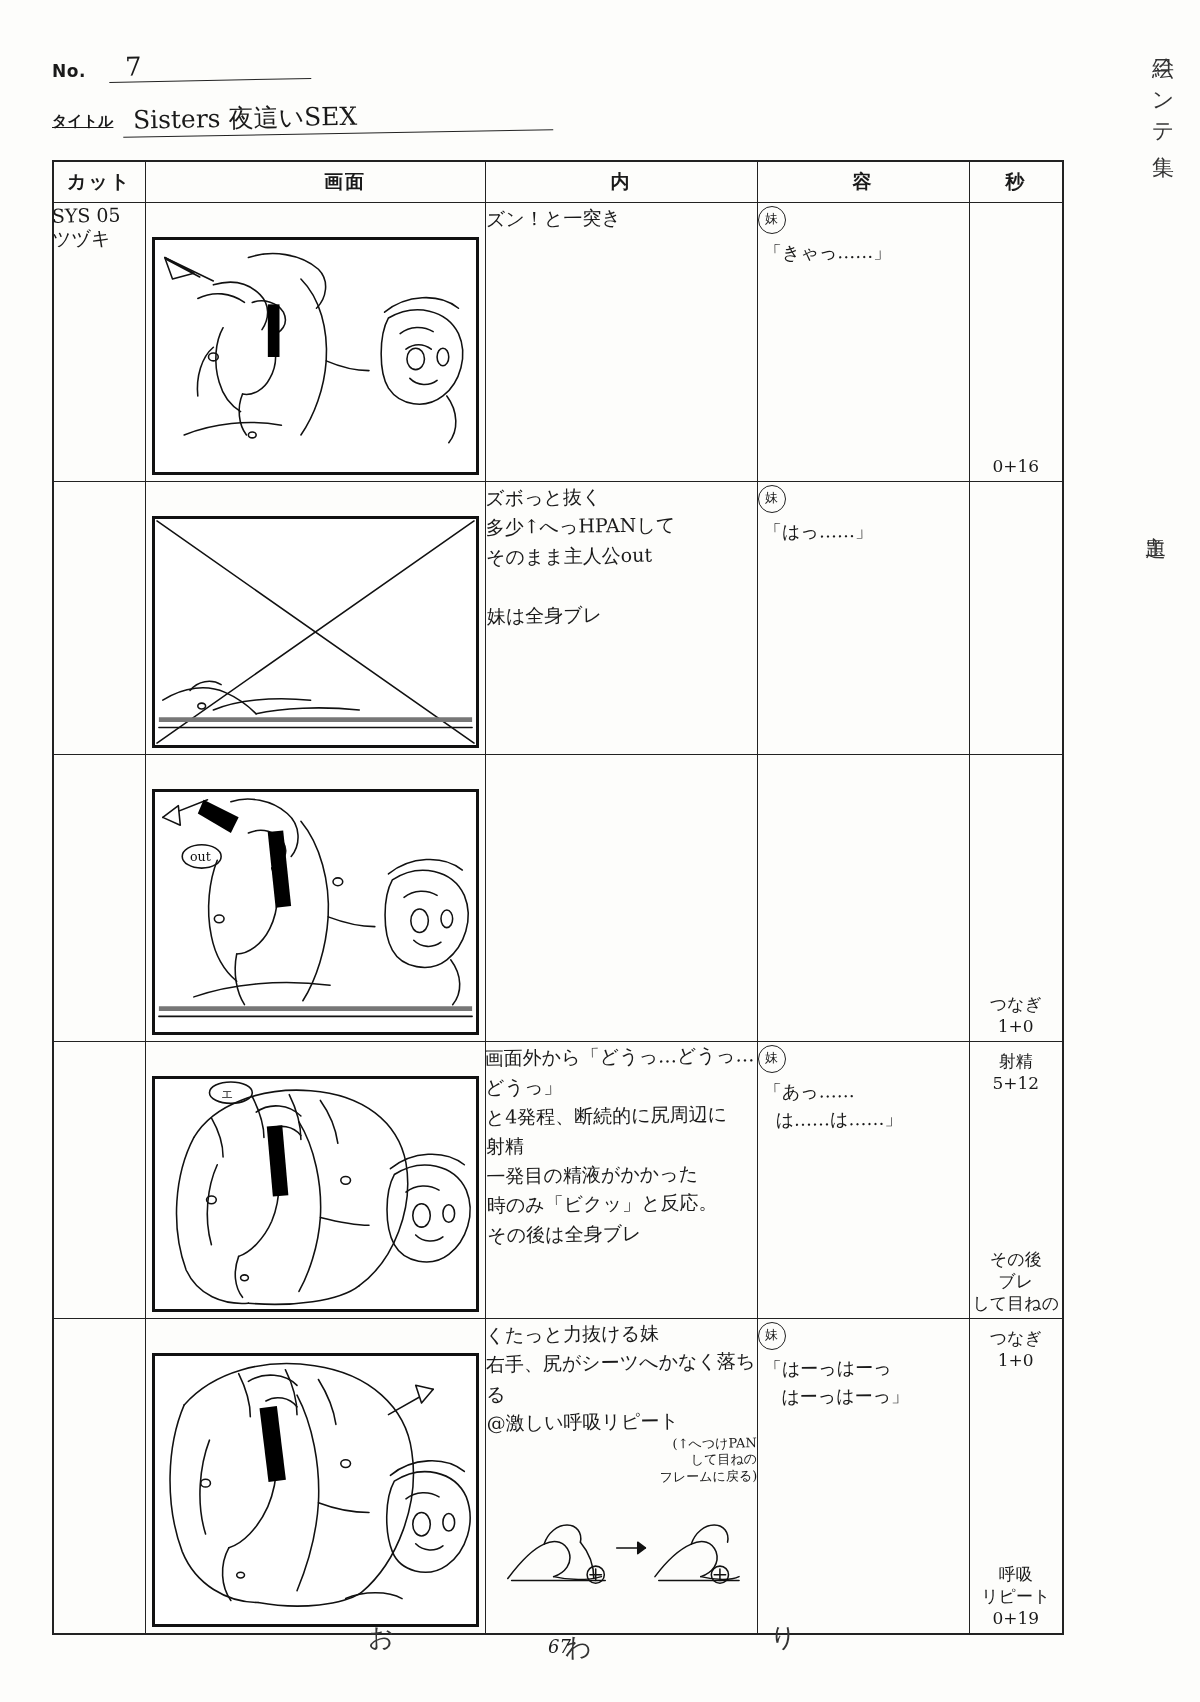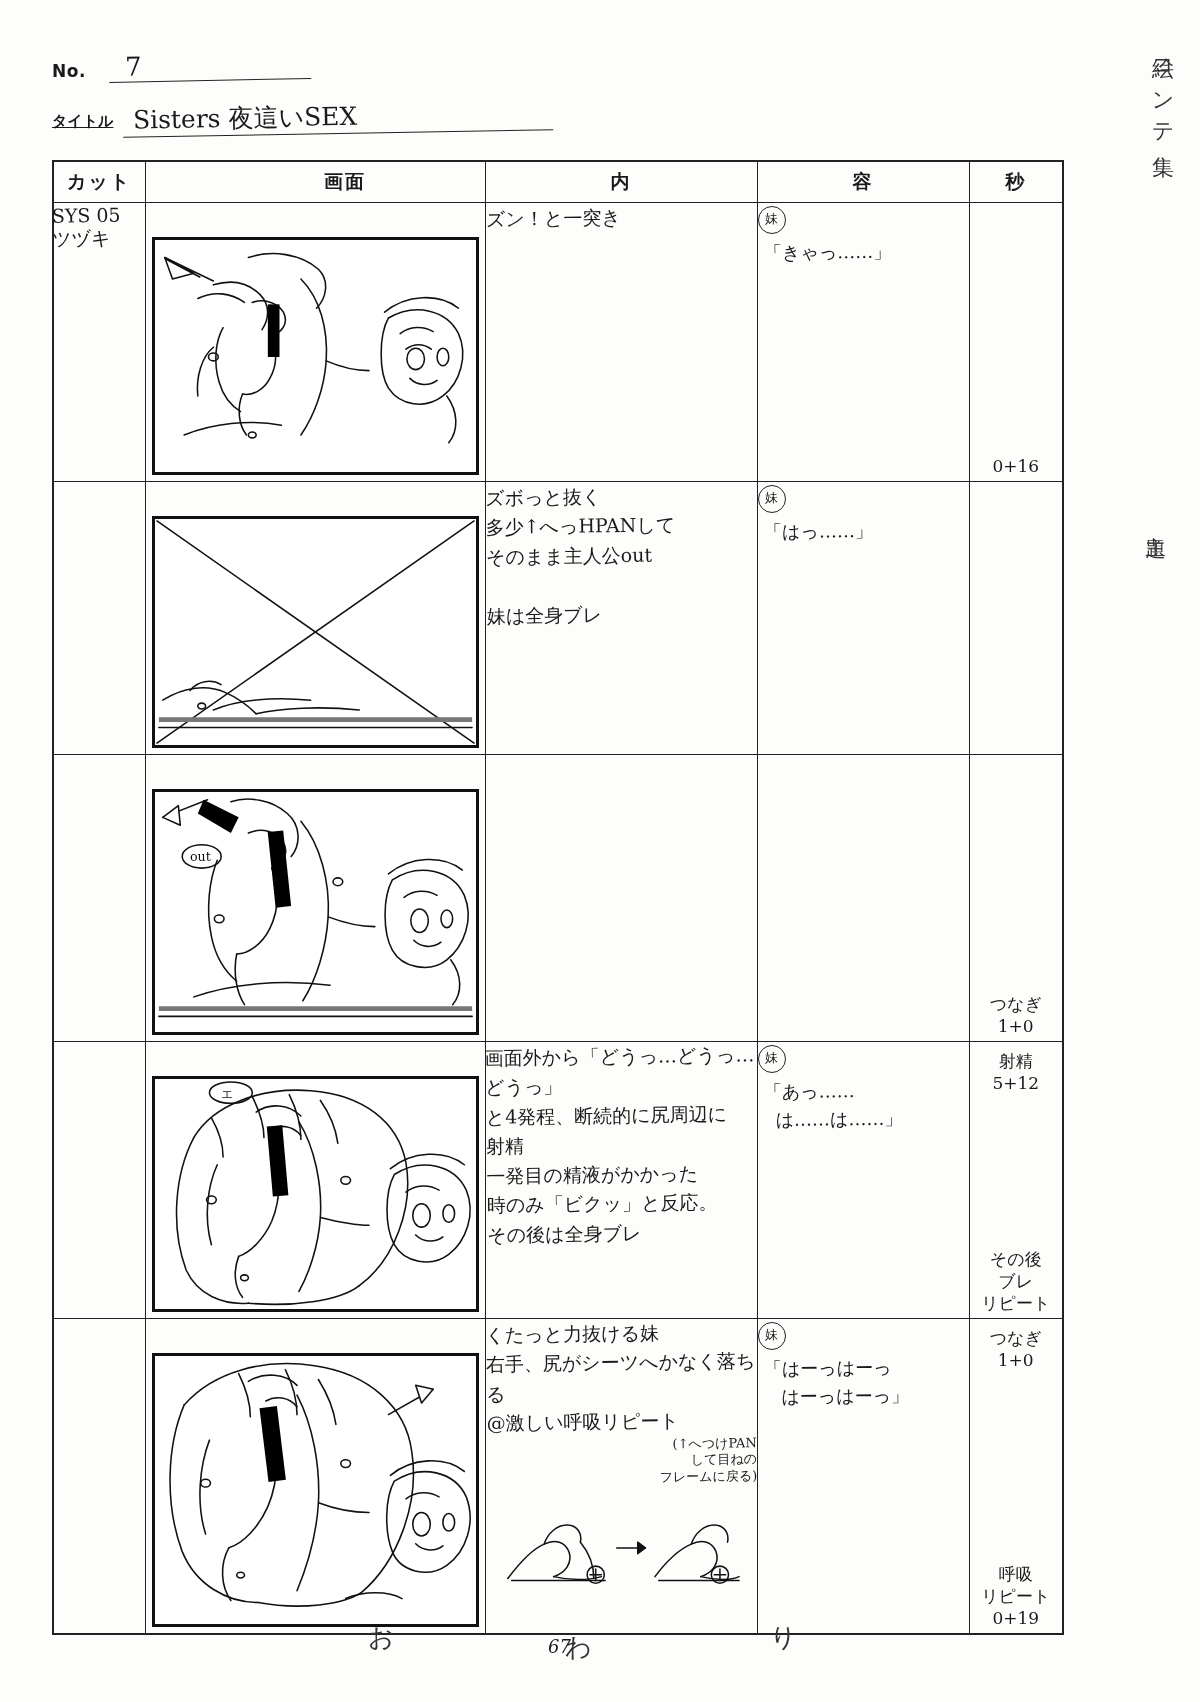--- a/index.html
+++ b/index.html
@@ -408,21 +408,21 @@
         <td class="dlg-cell">
           <div class="spk">妹</div>
           <div class="dlg-text">「あっ……
   は……は……」</div>
         </td>
         <td class="sec-cell">
           <div class="sec-top" style="white-space:pre-line">射精
 5+12</div>
           <div class="sec-bot" style="white-space:pre-line">その後
 ブレ
-リピート</div>
+して目ねの</div>
         </td>
       </tr>
 
       <tr style="height:286px">
         <td class="cut-cell"></td>
         <td>
           <div class="pic-wrap">
             <div class="frame" style="height:274px">
               <svg viewBox="0 0 330 274" preserveAspectRatio="none">
                 <g class="sk">

